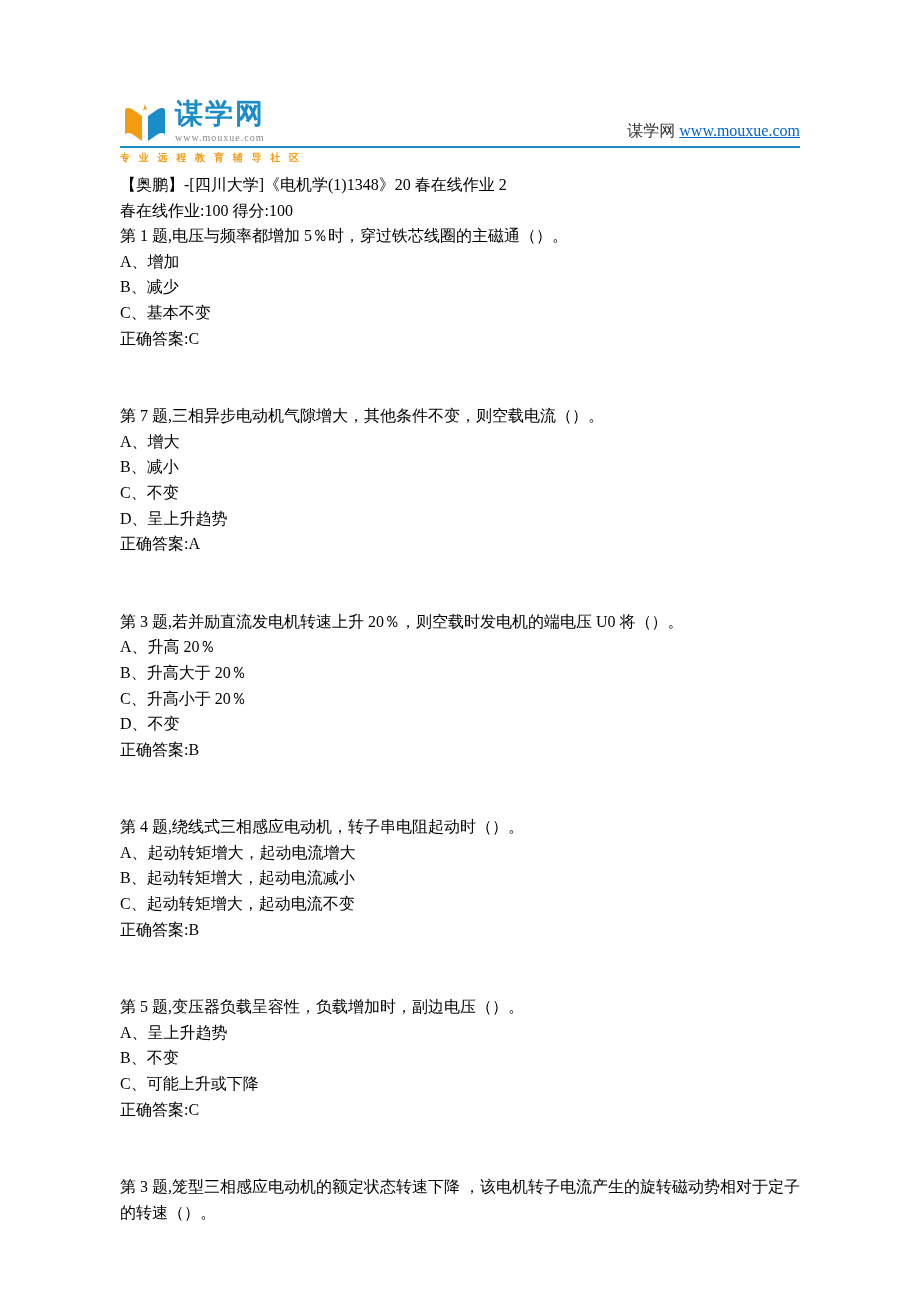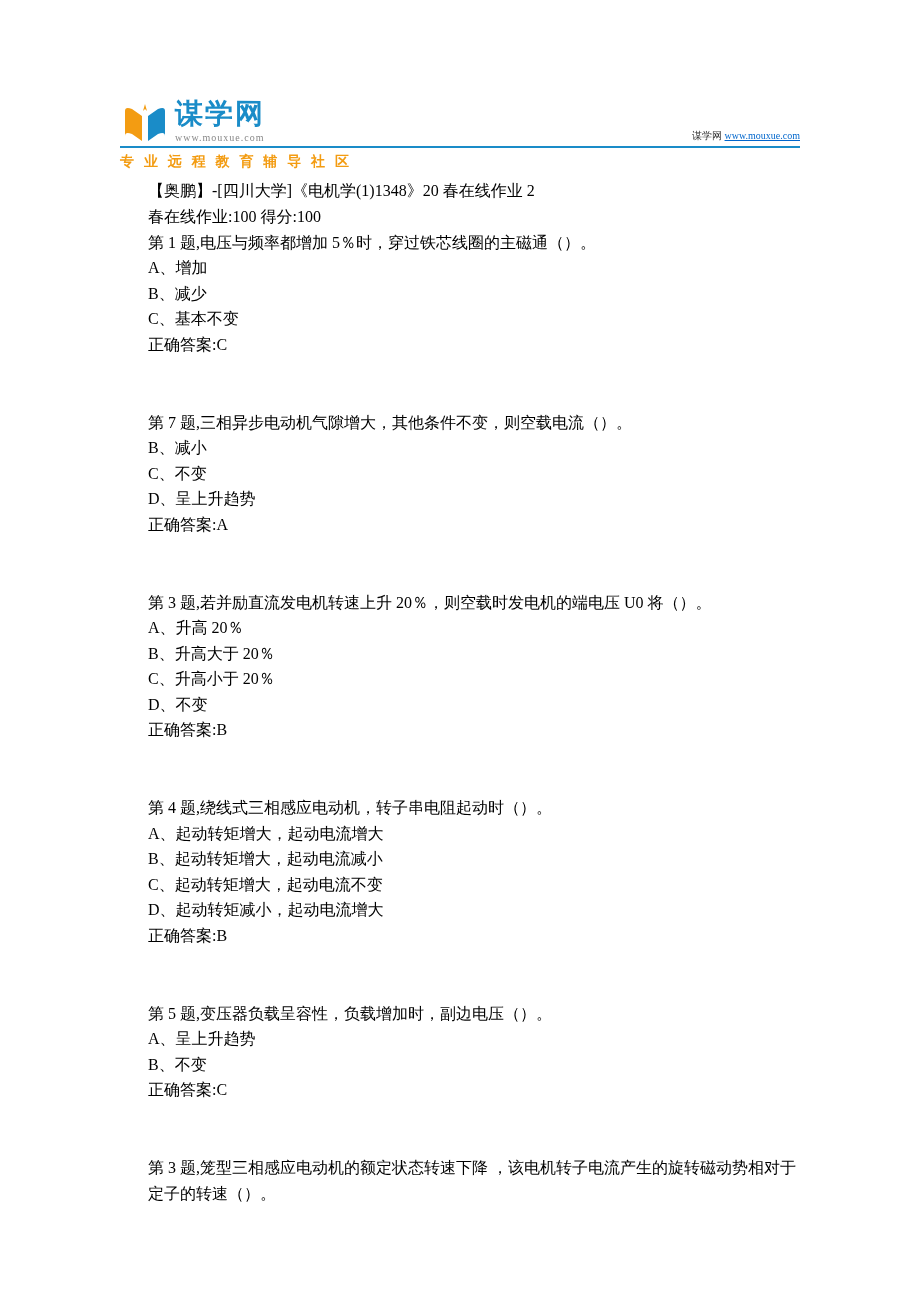--- a/index.html
+++ b/index.html
@@ -49,38 +49,37 @@
       line-height: 1;
     }
     .logo-domain {
       font-size: 10px;
       color: #888;
       letter-spacing: 1px;
       margin-top: 2px;
     }
     .logo-tagline {
       font-family: "SimHei", sans-serif;
-      font-size: 14px;
+      font-size: 10px;
       color: #f39c12;
       font-weight: bold;
       letter-spacing: 3px;
       margin-top: 2px;
     }
     .header-right {
-      font-size: 10px;
+      font-size: 16px;
       color: #333;
       padding-bottom: 2px;
     }
     .header-right a {
       color: #0066cc;
       text-decoration: underline;
     }
     .content {
       color: #000;
-      margin-left: 28px;
     }
     .title-line {
       color: #000;
     }
     .score-line {
       margin-bottom: 0;
     }
     .question-block {
       margin-bottom: 26px;
     }
@@ -122,20 +121,21 @@
       <p>A、增加</p>
       <p>B、减少</p>
       <p>C、基本不变</p>
       <p>正确答案:C</p>
     </div>
 
     <div class="gap"></div>
 
     <div class="question-block">
       <p>第 7 题,三相异步电动机气隙增大，其他条件不变，则空载电流（）。</p>
+      <p>A、增大</p>
       <p>B、减小</p>
       <p>C、不变</p>
       <p>D、呈上升趋势</p>
       <p>正确答案:A</p>
     </div>
 
     <div class="gap"></div>
 
     <div class="question-block">
       <p>第 3 题,若并励直流发电机转速上升 20％，则空载时发电机的端电压 U0 将（）。</p>
@@ -146,30 +146,30 @@
       <p>正确答案:B</p>
     </div>
 
     <div class="gap"></div>
 
     <div class="question-block">
       <p>第 4 题,绕线式三相感应电动机，转子串电阻起动时（）。</p>
       <p>A、起动转矩增大，起动电流增大</p>
       <p>B、起动转矩增大，起动电流减小</p>
       <p>C、起动转矩增大，起动电流不变</p>
-      <p>D、起动转矩减小，起动电流增大</p>
       <p>正确答案:B</p>
     </div>
 
     <div class="gap"></div>
 
     <div class="question-block">
       <p>第 5 题,变压器负载呈容性，负载增加时，副边电压（）。</p>
       <p>A、呈上升趋势</p>
       <p>B、不变</p>
+      <p>C、可能上升或下降</p>
       <p>正确答案:C</p>
     </div>
 
     <div class="gap"></div>
 
     <div class="question-block">
       <p>第 3 题,笼型三相感应电动机的额定状态转速下降 ，该电机转子电流产生的旋转磁动势相对于定子的转速（）。</p>
     </div>
 
   </div>

